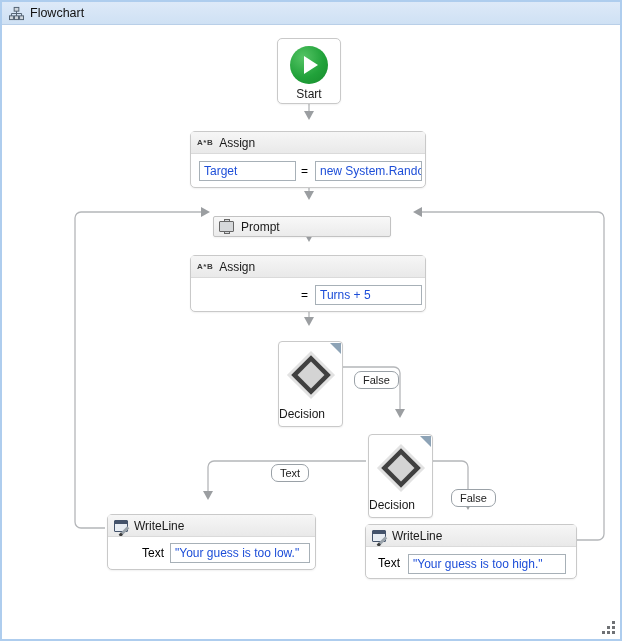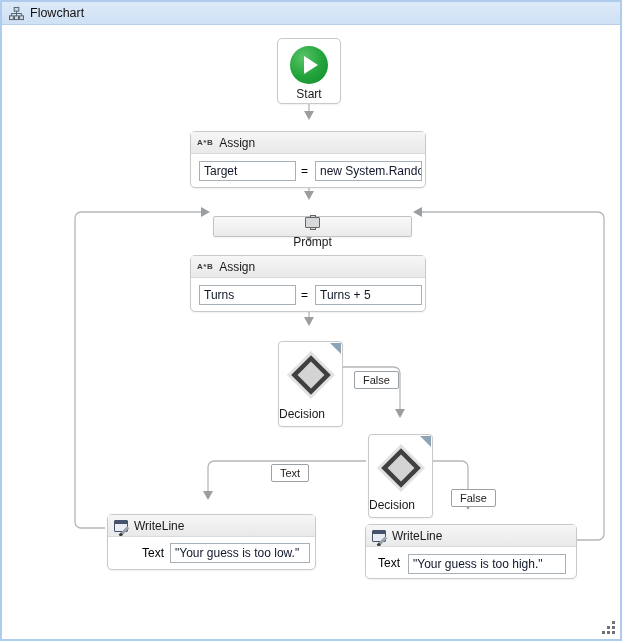--- a/index.html
+++ b/index.html
@@ -11,56 +11,56 @@
             font-size:12.5px;color:#111;}
   .titlebar svg{display:block;}
   .connectors{position:absolute;left:0;top:0;pointer-events:none;}
   .node{position:absolute;background:#fff;border:1px solid #c9c9c9;border-radius:5px;box-sizing:border-box;
         box-shadow:0 1px 2px rgba(0,0,0,0.06);font-size:12px;}
   .act-header{height:21px;display:flex;align-items:center;gap:6px;padding:0 6px;
         background:linear-gradient(#f6f6f6,#e9e9e9);border-bottom:1px solid #dadada;
         border-radius:2px 2px 0 0;font-size:12px;white-space:nowrap;overflow:hidden;}
   .ab-icon{font-size:8px;font-weight:bold;color:#3a3a3a;letter-spacing:0.5px;flex:0 0 auto;}
   .textbox{position:absolute;background:#fff;border:1px solid #a7b0b7;box-sizing:border-box;height:20px;
-        font-size:12px;line-height:18px;padding:0 4px;white-space:nowrap;overflow:hidden;color:#0f172a;}
+        font-size:12px;line-height:18px;padding:0 4px;white-space:nowrap;overflow:hidden;color:#1d4ed8;}
   .equals{position:absolute;font-size:12px;color:#000;}
   
   .start-circle{width:38px;height:38px;border-radius:50%;margin:7px auto 0;
         background:radial-gradient(circle at 35% 30%, #55c465, #21a23a 55%, #178a2c);position:relative;}
   .play-tri{position:absolute;left:14px;top:10px;width:0;height:0;
         border-top:9px solid transparent;border-bottom:9px solid transparent;border-left:14px solid #fff;}
   .start-label{text-align:center;margin-top:3px;font-size:12px;}
   
   .corner-adorner{position:absolute;top:1px;right:1px;width:0;height:0;
         border-left:11px solid transparent;border-top:11px solid #8da3b6;}
   .dm{position:absolute;left:50%;top:33px;transform:translate(-50%,-50%) rotate(45deg);}
   .dm-glow{width:34px;height:34px;background:#e2e2e2;}
   .dm-dark{width:28px;height:28px;background:#404040;}
   .dm-fill{width:19px;height:19px;background:#d4d4d4;}
   .decision-label{position:absolute;left:0;right:0;bottom:5px;font-size:12px;}
   
-  .prompt-node{position:absolute;left:211px;top:214px;width:199px;height:21px;box-sizing:border-box;
+  .prompt-node{position:absolute;left:211px;top:214px;width:178px;height:21px;box-sizing:border-box;
         background:linear-gradient(#f8f8f8,#ebebeb);border:1px solid #c2c2c2;border-radius:2px;
-        display:flex;align-items:center;gap:7px;padding:0 5px;font-size:12px;box-shadow:0 1px 2px rgba(0,0,0,0.05);flex-direction:column;}
+        display:flex;align-items:center;gap:7px;padding:0 5px;font-size:12px;box-shadow:0 1px 2px rgba(0,0,0,0.05);}
   .prompt-icon{width:15px;height:11px;border:1px solid #666;background:#d6d8da;border-radius:1px;
         position:relative;flex:0 0 auto;box-sizing:border-box;}
   .prompt-icon::before{content:"";position:absolute;left:4px;top:-3px;width:4px;height:1px;
         background:#d6d8da;border:1px solid #666;}
   .prompt-icon::after{content:"";position:absolute;left:4px;bottom:-3px;width:4px;height:1px;
         background:#d6d8da;border:1px solid #666;}
   
   .wl-icon{width:14px;height:12px;border:1px solid #44536b;background:#e8edf3;border-radius:1px;
         position:relative;flex:0 0 auto;box-sizing:border-box;}
   .wl-icon::before{content:"";position:absolute;left:0;top:0;right:0;height:3px;background:#44536b;}
   .wl-icon::after{content:"";position:absolute;right:-3px;bottom:-2px;width:9px;height:3px;
         background:#9aa3ab;border-left:3px solid #3e3e3e;transform:rotate(-45deg);}
   .field-label{position:absolute;font-size:12px;color:#000;}
   
   .pill{position:absolute;height:18px;box-sizing:border-box;background:#fff;border:1px solid #9aa1a7;
-        border-radius:2px;font-size:11px;line-height:16px;padding:0 8px;color:#222;}
+        border-radius:7px;font-size:11px;line-height:16px;padding:0 8px;color:#222;}
   
   .grip{position:absolute;right:4px;bottom:4px;width:14px;height:14px;}
   .grip-dot{position:absolute;left:0;top:0;width:3px;height:3px;background:transparent;
         box-shadow:10px 0 0 #6f7174, 5px 5px 0 #6f7174, 10px 5px 0 #6f7174,
                    0 10px 0 #6f7174, 5px 10px 0 #6f7174, 10px 10px 0 #6f7174;}
 </style>
 </head>
 <body>
 
 <div class="page">
@@ -126,21 +126,20 @@
     <div class="prompt-node">
       <span class="prompt-icon"></span>
       <span>Prompt</span>
     </div>
 
     <div class="node" style="left:188px;top:253px;width:236px;height:57px;">
       <div class="act-header">
         <span class="ab-icon">A*B</span>
         <span>Assign</span>
       </div>
-      <div class="textbox" style="left:8px;top:29px;width:97px;">Turns</div>
       <span class="equals" style="left:110px;top:32px;">=</span>
       <div class="textbox" style="left:124px;top:29px;width:107px;">Turns + 5</div>
     </div>
 
     <div class="node" style="left:276px;top:339px;width:65px;height:86px;border-radius:4px;">
       <div class="corner-adorner"></div>
       <div>
         <div class="dm dm-glow"></div>
         <div class="dm dm-dark"></div>
         <div class="dm dm-fill"></div>

